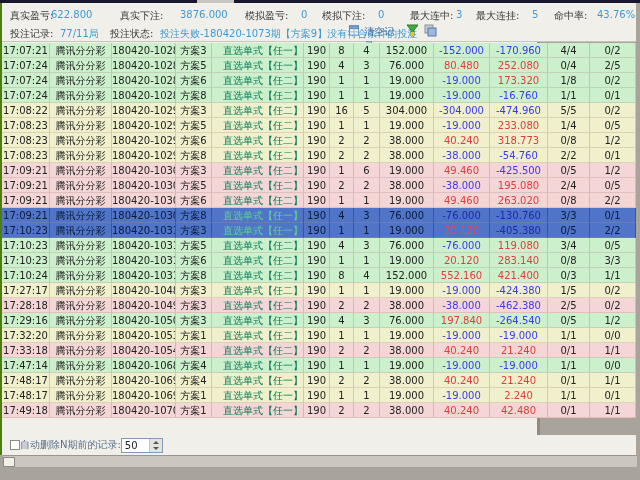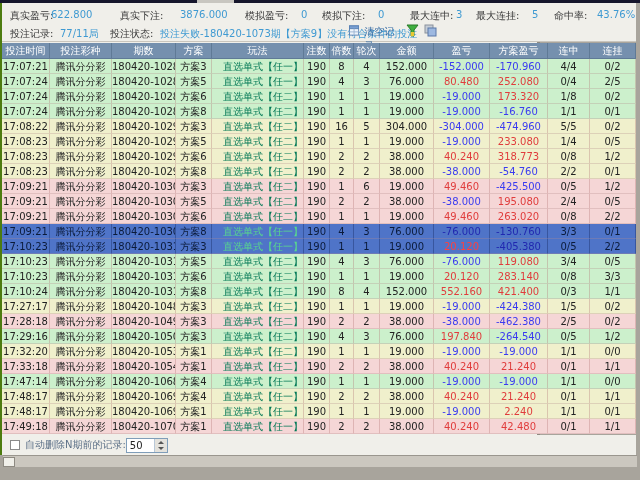--- a/index.html
+++ b/index.html
@@ -33,21 +33,21 @@
   .bg-selected .cell { color:#0a1a3a; border-right-color:rgba(30,50,110,0.45); }
   .txt-red { color:#e03c3c; }
   .txt-blue { color:#3a3af0; }
   .bg-selected .txt-red { color:#ff4040; }
   .bg-selected .txt-blue { color:#2028b0; }
   .play { color:#007755; }
   .bg-selected .play { color:#59d98c; }
   
   #footer { position:absolute; left:0; top:432px; width:634px; height:20px; background:#f0efea; display:flex; align-items:center; }
   #chk { width:10px; height:10px; border:1px solid #8a8a8a; background:#fff; margin-left:8px; }
-  #footer-label { margin-left:5px; color:#5d7188; }
+  #footer-label { color:#5d7188; }
   #spinner { margin-left:0; width:42px; height:15px; border:1px solid #7f9db9; background:#fff; display:flex; }
   #spin-val { flex:1; text-align:left; padding-left:3px; line-height:13px; color:#222; }
   #spin-btns { width:13px; display:flex; flex-direction:column; border-left:1px solid #b8c8d8; }
   .spin-b { flex:1; background:#e4e2dc; position:relative; }
   .spin-b::after { content:""; position:absolute; left:3px; border-left:3px solid transparent; border-right:3px solid transparent; }
   #spin-up::after { top:2px; border-bottom:3px solid #555; }
   #spin-dn::after { top:2px; border-top:3px solid #555; }
   
   #hscroll { position:absolute; left:3px; top:455px; width:634px; height:12px; background:#cbc7bf; border-top:1px solid #9a968e; }
   #hthumb { position:absolute; left:0px; top:1px; width:12px; height:10px; background:#f0efe9; border:1px solid #8e8a82; }
@@ -101,37 +101,20 @@
       </div>
       <div class="tool-icon" style="left:422px">
         <svg width="13" height="13" viewBox="0 0 13 13">
           <rect x="1" y="1" width="8" height="8" fill="#c6cdd6" stroke="#8a929c"></rect>
           <rect x="4" y="4" width="8" height="8" fill="#9db8e0" stroke="#5a78a8"></rect>
         </svg>
       </div>
     </div>
 
     <div id="grid">
-      <div id="thead">
-        <div class="trow">
-          <div class="cell c0">投注时间</div>
-          <div class="cell c1">投注彩种</div>
-          <div class="cell c2">期数</div>
-          <div class="cell c3">方案</div>
-          <div class="cell c4">玩法</div>
-          <div class="cell c5">注数</div>
-          <div class="cell c6">倍数</div>
-          <div class="cell c7">轮次</div>
-          <div class="cell c8">金额</div>
-          <div class="cell c9">盈亏</div>
-          <div class="cell c10">方案盈亏</div>
-          <div class="cell c11">连中</div>
-          <div class="cell c12">连挂</div>
-        </div>
-      </div>
       <div id="tbody">
           <div class="trow bg-green">
             <div class="cell c0">17:07:21</div>
             <div class="cell c1">腾讯分分彩</div>
             <div class="cell c2">180420-1028</div>
             <div class="cell c3">方案3</div>
             <div class="cell c4 play">直选单式【任一】</div>
             <div class="cell c5">190</div>
             <div class="cell c6">8</div>
             <div class="cell c7">4</div>

